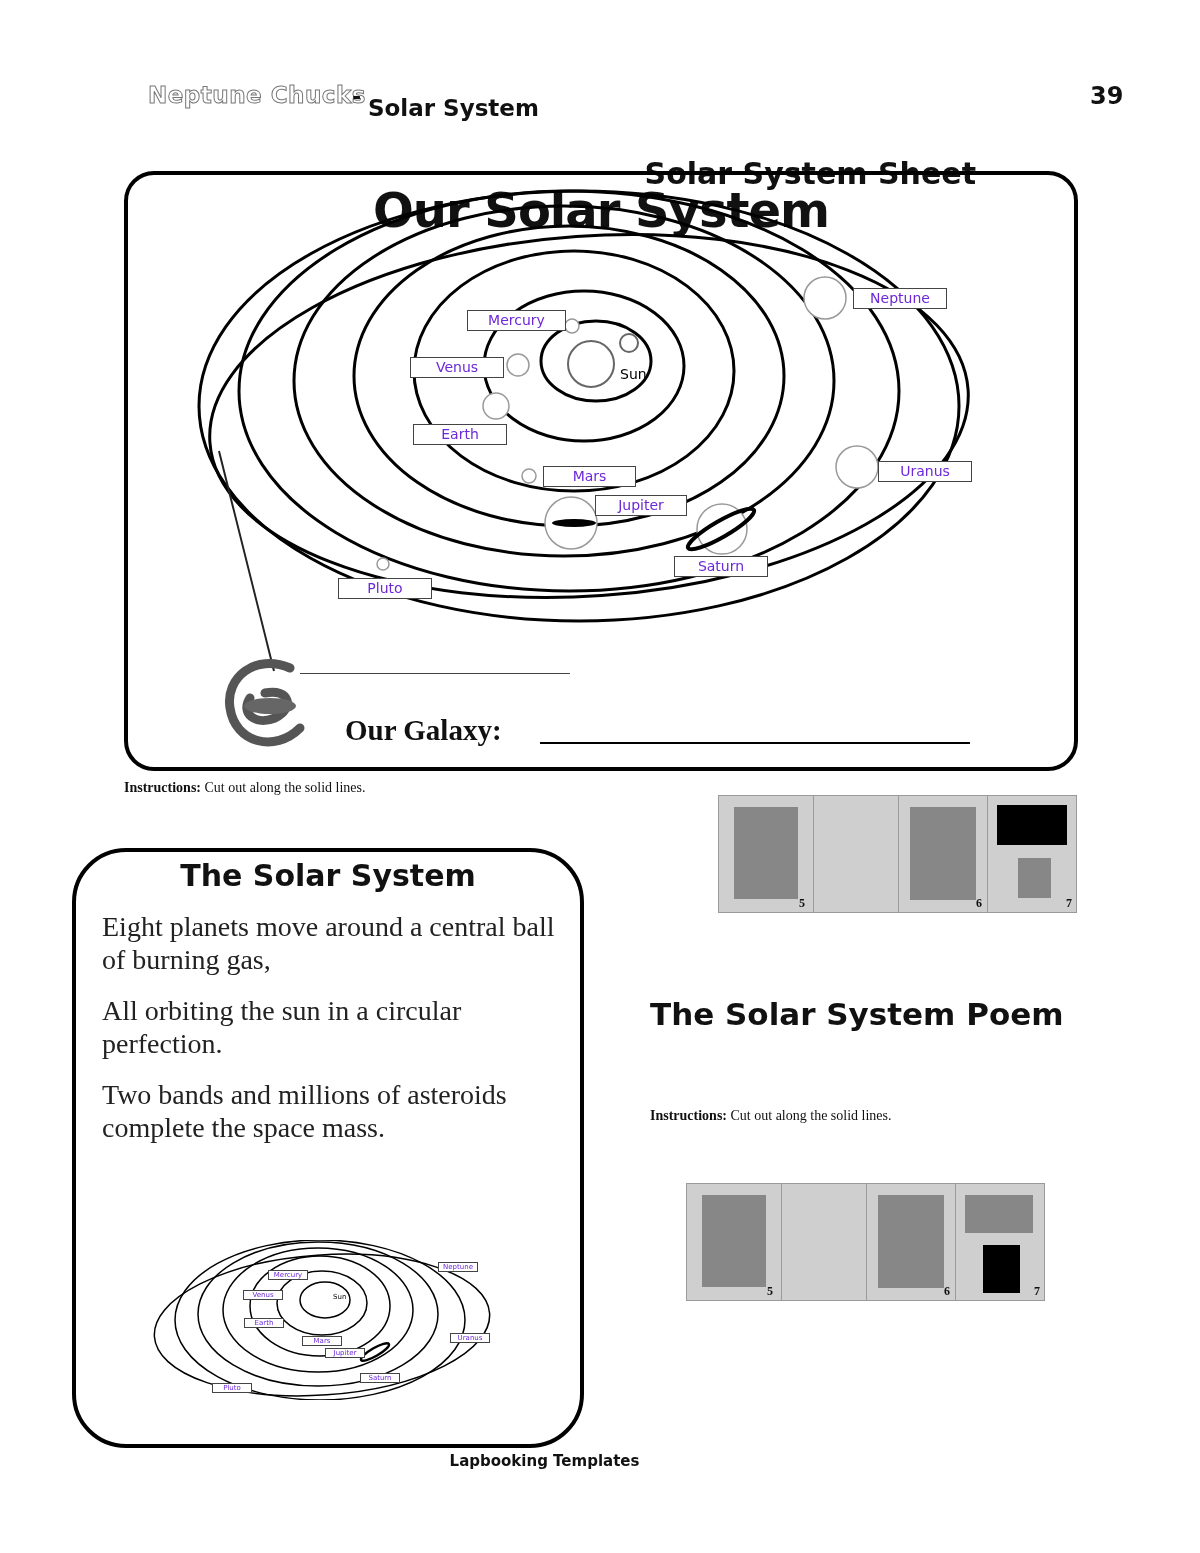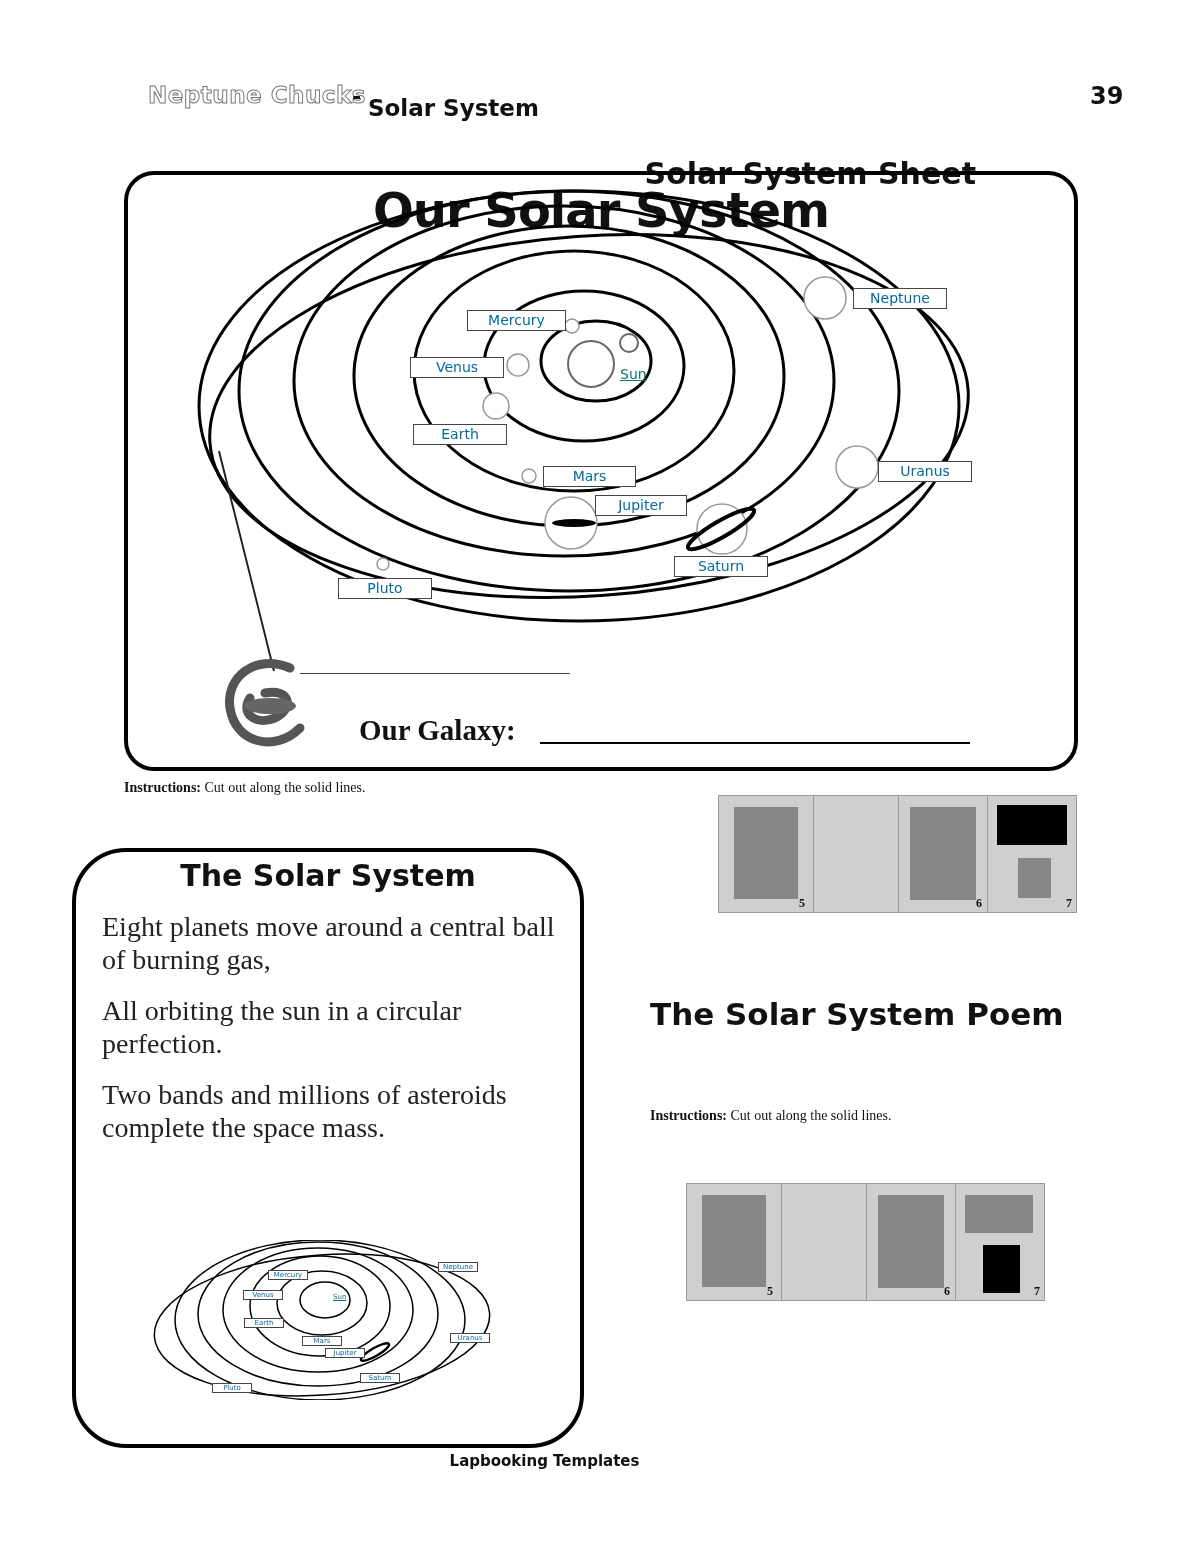--- a/index.html
+++ b/index.html
@@ -12,24 +12,24 @@
     color: #fff; -webkit-text-stroke: 1px #777; }
   .hdr-sep { left: 352px; top: 84px; font-size: 22px; font-weight: bold; }
   .hdr-topic { left: 368px; top: 82px; font-size: 23px; font-weight: bold; margin-top: 13px; }
   .page-num { left: 1090px; top: 82px; font-size: 24px; font-weight: bold; }
   .sheet-title { left: 0; width: 976px; top: 124px; text-align: right; font-size: 30px; font-weight: bold; margin-top: 32px; }
 
   .card1 { left: 124px; top: 171px; width: 946px; height: 592px; border: 4px solid #000; border-radius: 30px; }
   .card1-title { left: 124px; width: 954px; top: 182px; text-align: center; font-size: 48px; font-weight: bold; letter-spacing: -1px; }
 
   .lbl { position: absolute; height: 19px; border: 1.5px solid #444; background: #fff;
-    font-family: "DejaVu Sans", sans-serif; font-size: 14px; text-align: center; line-height: 19px; color: #0369a1; }
-  .sun-lbl { position: absolute; font-family: "DejaVu Sans", sans-serif; font-size: 14px; color: #0f766e; text-decoration: underline; }
+    font-family: "DejaVu Sans", sans-serif; font-size: 14px; text-align: center; line-height: 19px; color: #6d28d9; }
+  .sun-lbl { position: absolute; font-family: "DejaVu Sans", sans-serif; font-size: 14px; color: #000000; }
 
-  .galaxy-lbl { left: 359px; top: 714px; font-size: 29px; font-weight: bold; }
+  .galaxy-lbl { left: 345px; top: 714px; font-size: 29px; font-weight: bold; }
   .galaxy-line { left: 540px; top: 742px; width: 430px; height: 0; border-top: 2px solid #000; }
   .galaxy-pointer { left: 300px; top: 673px; width: 270px; height: 0; border-top: 1.5px solid #444; }
 
   .instr { font-size: 14px; }
   .instr b { font-weight: bold; }
 
   .card2 { left: 72px; top: 848px; width: 504px; height: 592px; border: 4px solid #000; border-radius: 54px; }
   .card2-title { left: 72px; width: 512px; top: 858px; text-align: center; font-size: 30px; font-weight: bold; }
   .poem { left: 102px; width: 460px; top: 910px; font-size: 28px; line-height: 33px; color: #222; }
   .poem p { margin: 0 0 18px 0; }

